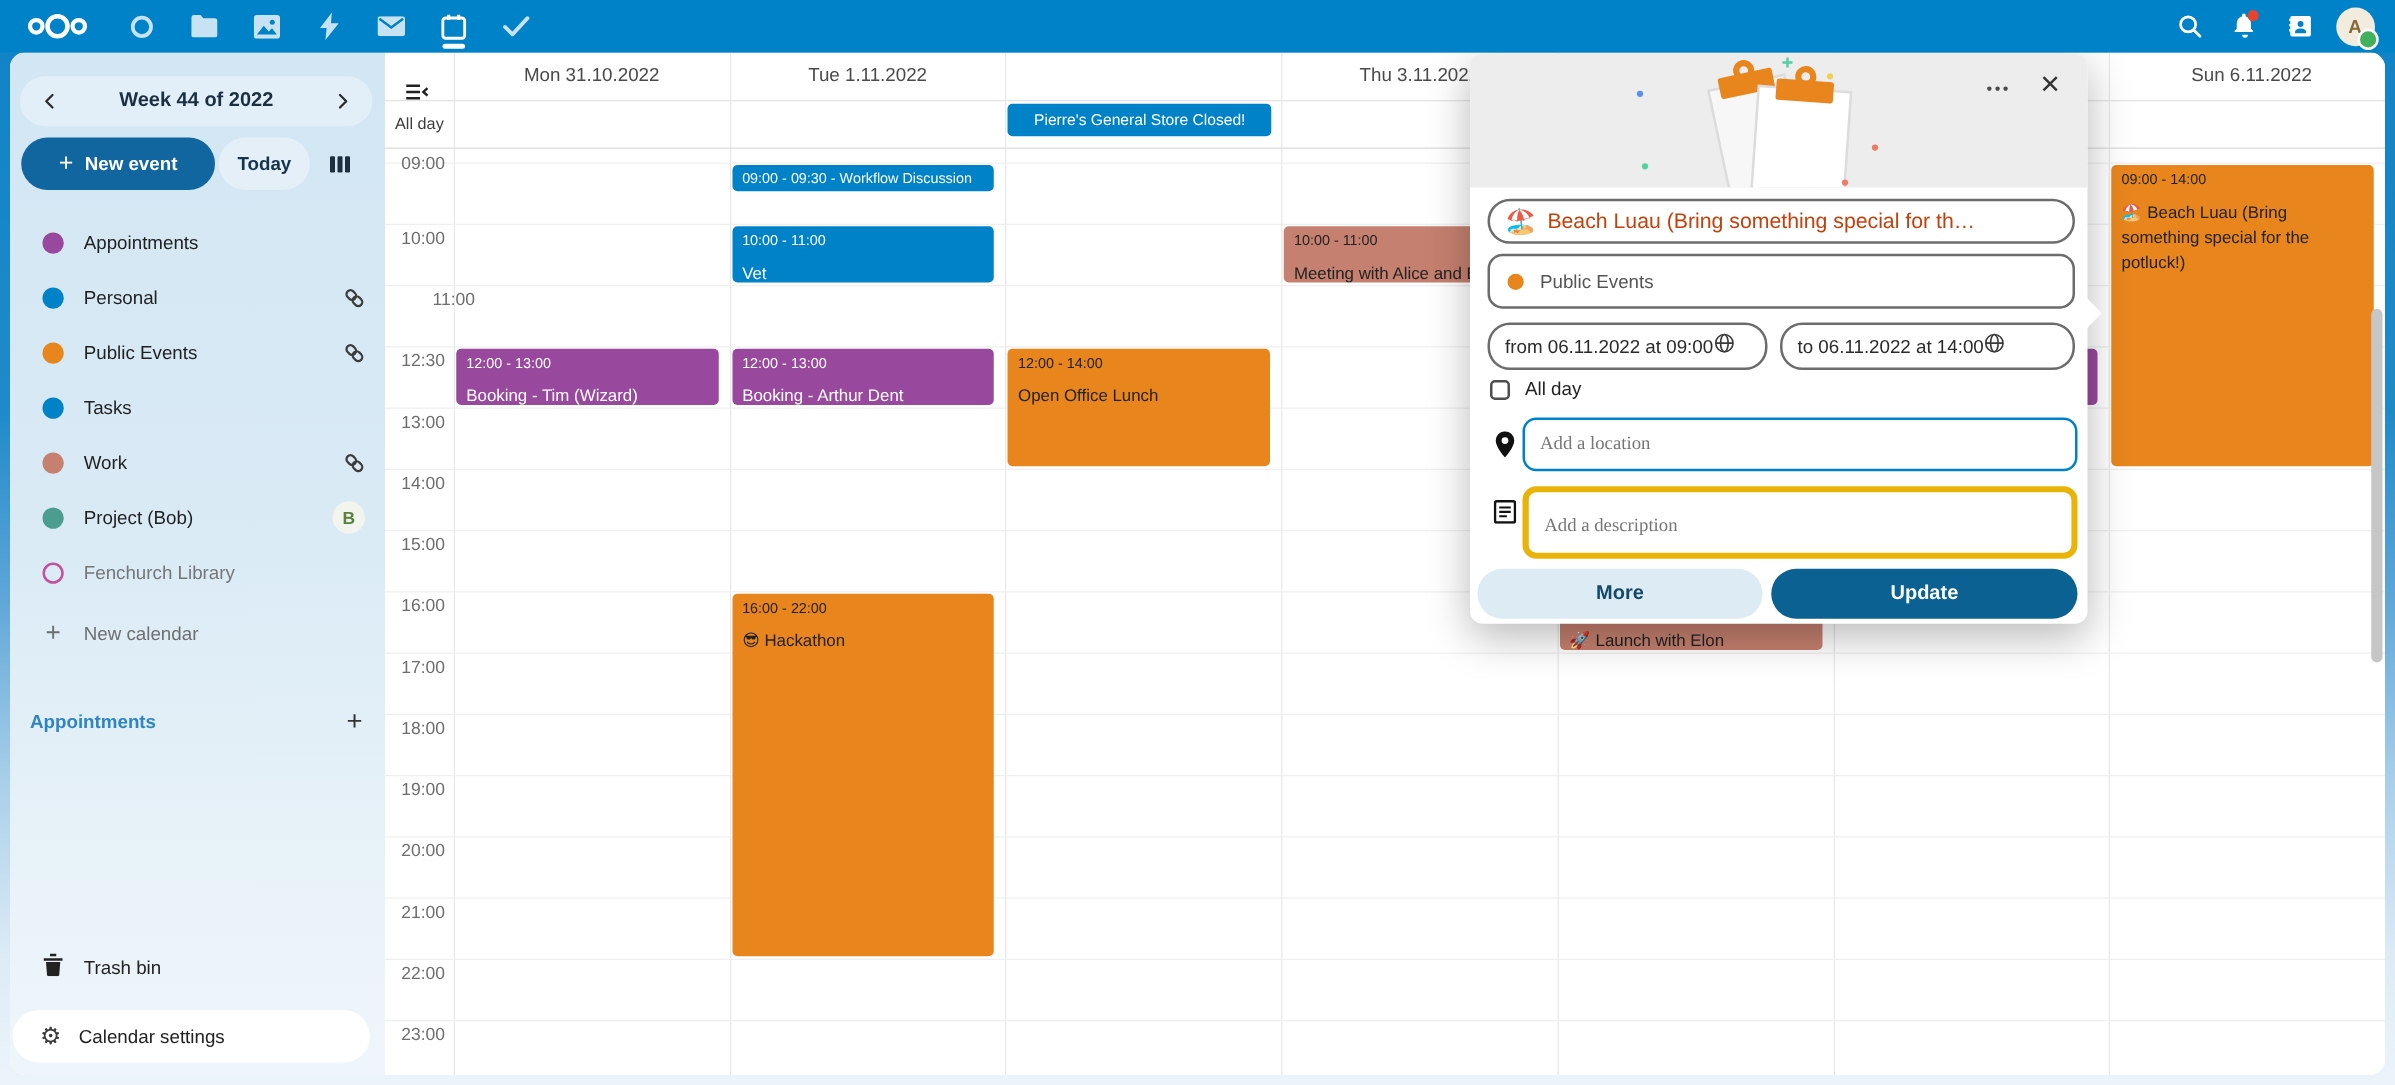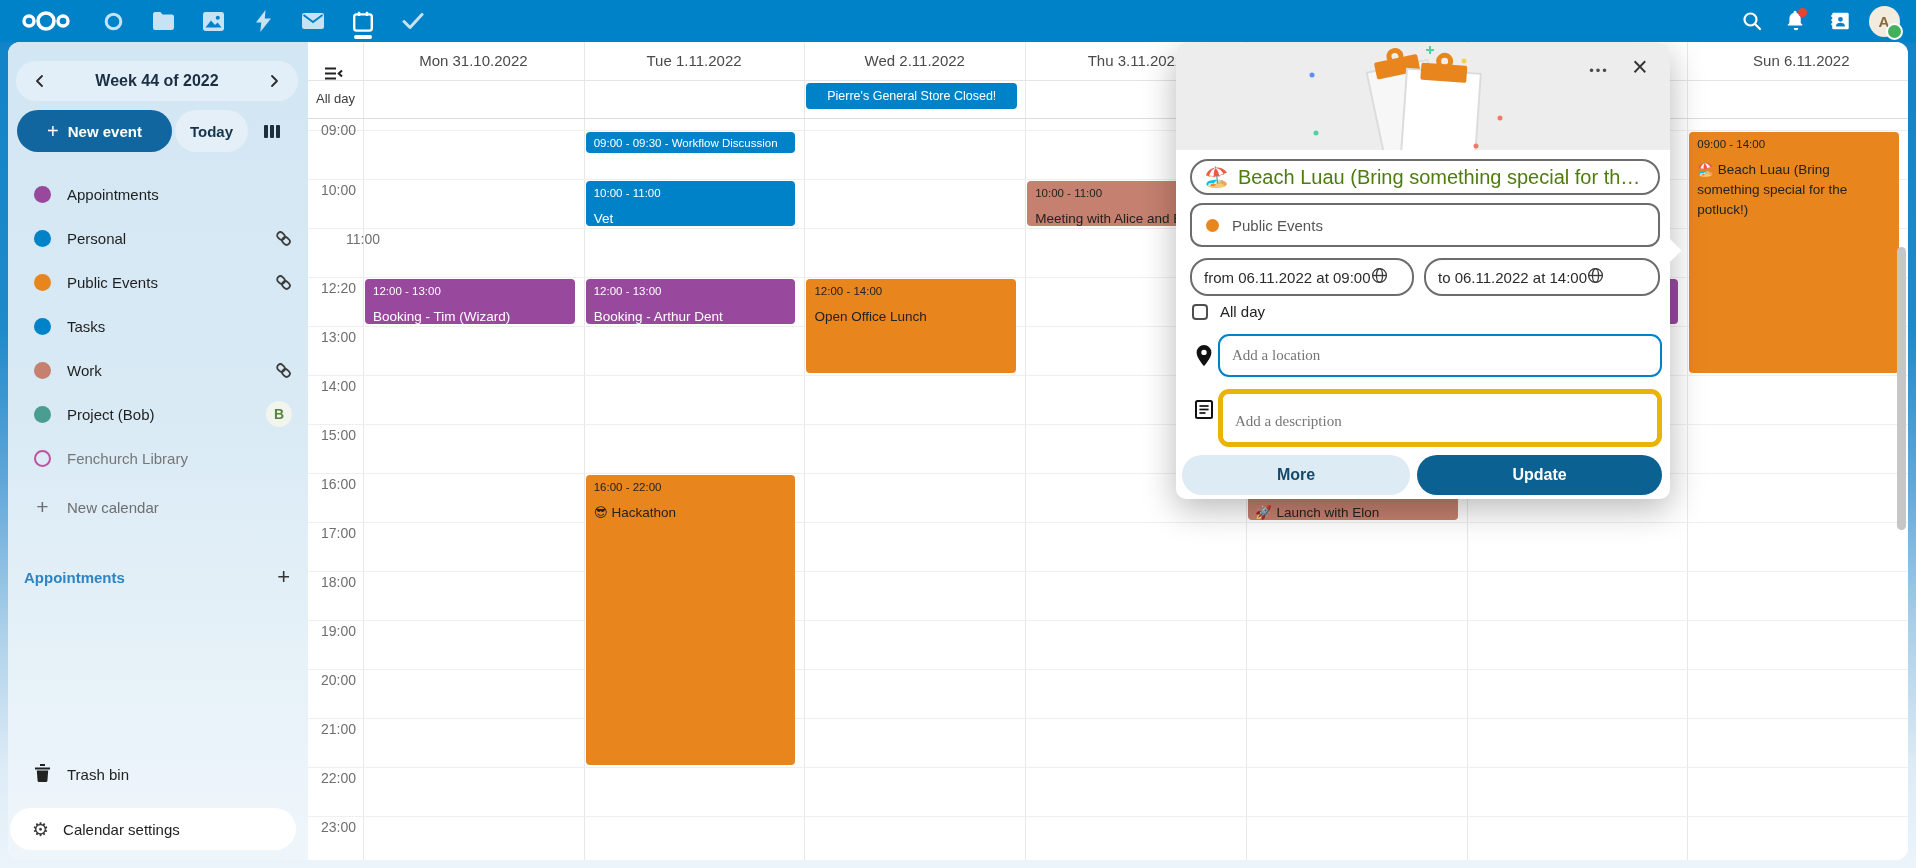--- a/index.html
+++ b/index.html
@@ -76,21 +76,21 @@
   
   .popup{position:absolute;left:1176px;top:43px;width:494px;height:456px;background:#fff;border-radius:10px;
     box-shadow:0 10px 34px rgba(0,0,0,.28);z-index:50;}
   .popup-arrow{position:absolute;right:-8px;top:199px;width:17px;height:17px;background:#fff;transform:rotate(45deg);}
   .popup-head{position:absolute;left:0;top:0;right:0;height:107px;background:#ededed;border-radius:10px 10px 0 0;overflow:hidden;}
   .popup-dots{position:absolute;right:56px;top:16px;width:30px;height:24px;text-align:center;color:#4a4a4a;
     font-size:13px;letter-spacing:2px;line-height:24px;cursor:pointer;}
   .popup-close{position:absolute;right:14px;top:9px;width:32px;height:32px;text-align:center;font-size:27px;line-height:30px;color:#333;cursor:pointer;}
   .fld{position:absolute;box-sizing:border-box;border:2px solid #6c6c6c;background:#fff;display:flex;align-items:center;}
   .fld-title{left:14px;top:116px;width:470px;height:36px;border-radius:18px;padding:0 12px;}
-  .fld-title .txt{font-size:20px;color:#4d7c0f;margin-left:9px;white-space:nowrap;overflow:hidden;}
+  .fld-title .txt{font-size:17px;color:#c2410c;margin-left:9px;white-space:nowrap;overflow:hidden;}
   .fld-cat{left:14px;top:160px;width:470px;height:44px;border-radius:12px;padding:0 14px;cursor:pointer;}
   .fld-cat .dot{width:13px;height:13px;border-radius:50%;}
   .fld-cat .txt{font-size:15px;color:#555;margin-left:13px;}
   .fld-date{top:215px;height:38px;border-radius:18px;padding:0 12px;justify-content:flex-start;cursor:pointer;}
   .fld-date .txt{font-size:15px;color:#2b2b2b;white-space:nowrap;}
   .fld-from{left:14px;width:224px;}
   .fld-to{left:248px;width:236px;}
   .allday-opt{position:absolute;left:16px;top:260px;display:flex;align-items:center;cursor:pointer;}
   .cbx{width:16px;height:16px;border:2px solid #4e4e4e;border-radius:4px;background:#fff;box-sizing:border-box;}
   .allday-opt .txt{margin-left:12px;font-size:15px;color:#222;}
@@ -321,21 +321,21 @@
     </div>
     <div class="allday-border"></div>
     <div class="grid">
         <div class="hline" style="top: 12px;"></div>
         <div class="hour-label" style="left: 0px; top: 4px;">09:00</div>
         <div class="hline" style="top: 61px;"></div>
         <div class="hour-label" style="left: 0px; top: 64px;">10:00</div>
         <div class="hline" style="top: 110px;"></div>
         <div class="hour-label" style="left: 0px; top: 113px; padding-left: 24px;">11:00</div>
         <div class="hline" style="top: 159px;"></div>
-        <div class="hour-label" style="left: 0px; top: 162px;">12:20</div>
+        <div class="hour-label" style="left: 0px; top: 162px;">12:30</div>
         <div class="hline" style="top: 208px;"></div>
         <div class="hour-label" style="left: 0px; top: 211px;">13:00</div>
         <div class="hline" style="top: 257px;"></div>
         <div class="hour-label" style="left: 0px; top: 260px;">14:00</div>
         <div class="hline" style="top: 306px;"></div>
         <div class="hour-label" style="left: 0px; top: 309px;">15:00</div>
         <div class="hline" style="top: 355px;"></div>
         <div class="hour-label" style="left: 0px; top: 358px;">16:00</div>
         <div class="hline" style="top: 404px;"></div>
         <div class="hour-label" style="left: 0px; top: 407px;">17:00</div>
@@ -387,21 +387,20 @@
           <div class="ev-title"></div>
         </div>
         <div class="ev" style="left: 1381.29px; width: 209.714px; top: 14px; height: 241px; background: rgb(232, 134, 29); color: rgb(34, 34, 34);">
           <div class="ev-time">09:00 - 14:00</div>
           <div class="ev-title">🏖️ Beach Luau (Bring something special for the potluck!)</div>
         </div>
       </div>
     <div class="scroll-thumb" style="right:2px;top:205px;height:283px;"></div>
   <div class="day-head" style="left: 55px; width: 220.714px;">Mon 31.10.2022</div>
       <div class="day-head" style="left: 275.714px; width: 220.714px;">Tue 1.11.2022</div>
-      <div class="day-head" style="left: 496.429px; width: 220.714px;">Wed 2.11.2022</div>
       <div class="day-head" style="left: 717.143px; width: 220.714px;">Thu 3.11.2022</div>
       <div class="day-head" style="left: 937.857px; width: 220.714px;"></div>
       <div class="day-head" style="left: 1158.57px; width: 220.714px;"></div>
       <div class="day-head" style="left: 1379.29px; width: 228px;">Sun 6.11.2022</div>
       <div class="allday-pill" style="left: 498.429px; width: 210.714px; background: rgb(0, 130, 201); color: rgb(255, 255, 255);">Pierre's General Store Closed!</div>
     </div>
 </div>
 
 <div class="popup">
   <span class="popup-arrow"></span>

